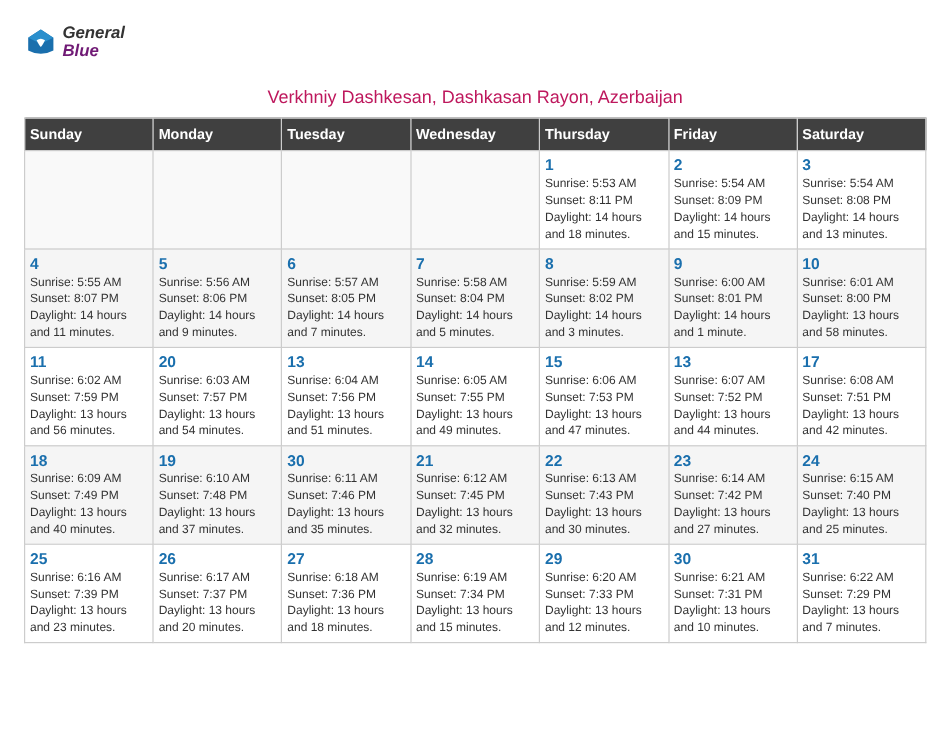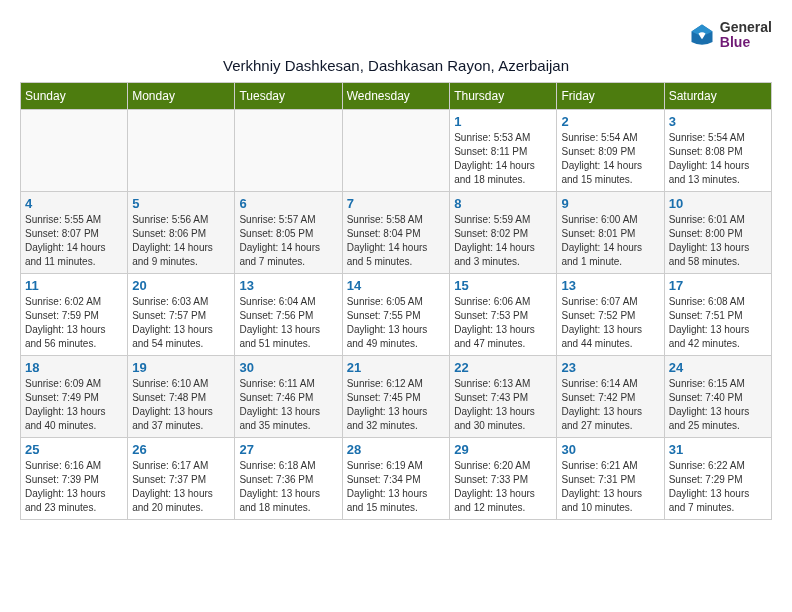--- a/index.html
+++ b/index.html
@@ -5,23 +5,24 @@
     * { box-sizing: border-box; margin: 0; padding: 0; }
     body {
       font-family: Arial, sans-serif;
       background: #fff;
       width: 792px;
       min-height: 612px;
       padding: 20px;
     }
     .header-section {
       display: flex;
-      justify-content: flex-end;
+      justify-content: space-between;
       align-items: flex-start;
-      margin-bottom: 6px;
+      margin-bottom: 22px;
+      font-style: italic;
     }
     .logo {
       display: flex;
       align-items: center;
       gap: 4px;
     }
     .logo-text {
       display: flex;
       flex-direction: column;
       line-height: 1.1;
@@ -42,35 +43,35 @@
     }
     .month-title {
       font-size: 36px;
       font-weight: bold;
       color: #333;
       text-align: right;
     }
     .location-title {
       text-align: center;
       font-size: 15px;
-      color: #0f172a;
+      color: #be185d;
       margin-bottom: 8px;
     }
     table {
       width: 100%;
       border-collapse: collapse;
       font-size: 11px;
     }
     thead tr th {
-      background-color: #4d7c0f;
+      background-color: #404040;
       color: #fff;
       padding: 6px 4px;
       text-align: left;
       font-size: 12px;
-      font-weight: normal;
+      font-weight: bold;
       border: 1px solid #ccc;
     }
     tbody tr td {
       border: 1px solid #ccc;
       vertical-align: top;
       padding: 4px;
       width: 108px;
       min-height: 80px;
       background: #fff;
     }

